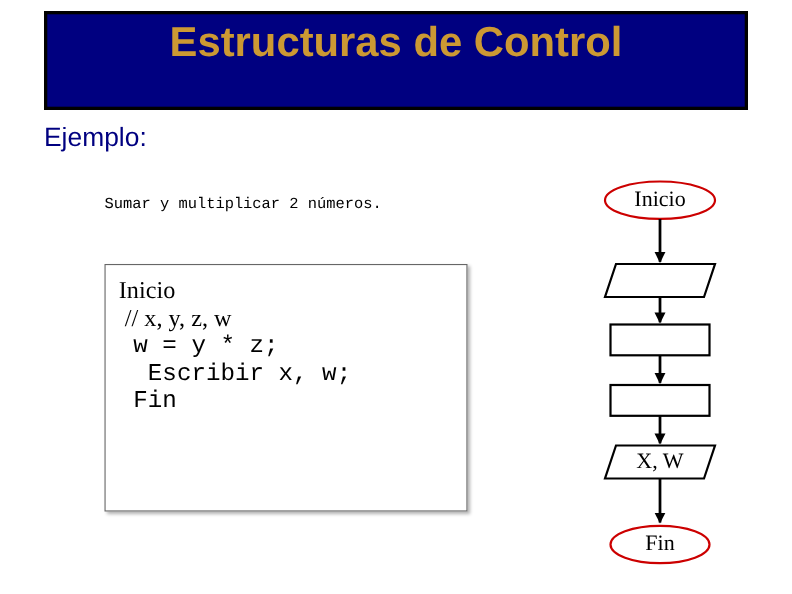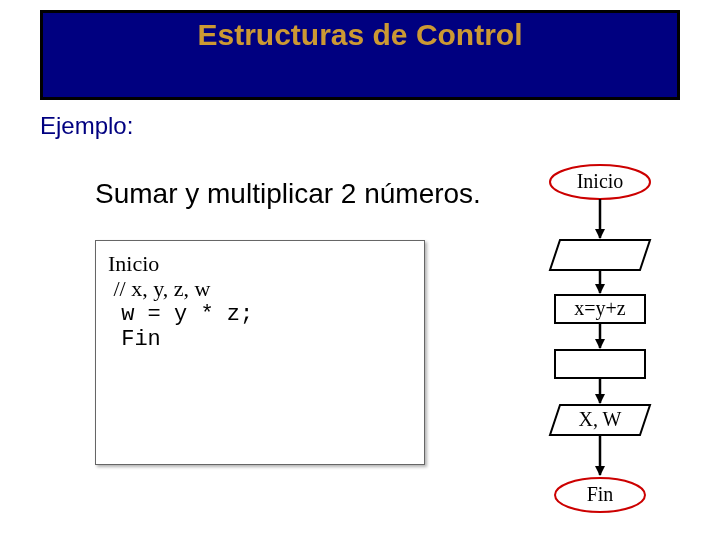--- a/index.html
+++ b/index.html
@@ -24,39 +24,39 @@
     height: 90px;
     background: #000080;
     border: 3px solid #000;
     box-sizing: border-box;
     text-align: center;
     padding-top: 4px;
   }
   .title-line {
     color: #cc9933;
     font-weight: bold;
-    font-size: 30px;
+    font-size: 38px;
     line-height: 1.2;
     font-family: "Comic Sans MS", "Comic Sans", cursive, sans-serif;
   }
   .ejemplo {
     position: absolute;
     left: 40px;
     top: 112px;
     font-size: 24px;
     color: #000080;
     font-family: "Comic Sans MS", "Comic Sans", cursive, sans-serif;
   }
   .subtitle {
     position: absolute;
     left: 95px;
     top: 178px;
-    font-size: 28px;
+    font-size: 14px;
     color: #000;
-    font-family: Liberation Sans, sans-serif;
+    font-family: Liberation Mono, monospace;
   }
   .code-box {
     position: absolute;
     left: 95px;
     top: 240px;
     width: 330px;
     height: 225px;
     border: 1px solid #666;
     box-shadow: 2px 2px 3px rgba(0,0,0,0.3);
     background: #fff;
@@ -106,20 +106,21 @@
   </div>
 
   <div class="ejemplo">Ejemplo:</div>
 
   <div class="subtitle">Sumar y multiplicar 2 números.</div>
 
   <div class="code-box">
     <div class="code-line serif">Inicio</div>
     <div class="code-line serif"> // x, y, z, w</div>
     <div class="code-line mono"> w = y * z;</div>
+    <div class="code-line mono">  Escribir x, w;</div>
     <div class="code-line mono"> Fin</div>
   </div>
 
   <div class="flow">
     <svg width="160" height="375">
       <defs>
         <marker id="arrow" markerWidth="12" markerHeight="12" refX="9" refY="5" orient="auto" markerUnits="userSpaceOnUse">
           <path d="M0,0 L10,5 L0,10 Z" fill="#000"></path>
         </marker>
       </defs>
@@ -141,18 +142,17 @@
       <line x1="70" y1="218" x2="70" y2="243" stroke="#000" stroke-width="2.5" marker-end="url(#arrow)"></line>
 
       <polygon points="30,245 120,245 110,275 20,275" fill="none" stroke="#000" stroke-width="2"></polygon>
 
       <line x1="70" y1="275" x2="70" y2="315" stroke="#000" stroke-width="2.5" marker-end="url(#arrow)"></line>
 
       <ellipse cx="70" cy="335" rx="45" ry="17" fill="none" stroke="#cc0000" stroke-width="2"></ellipse>
     </svg>
 
     <div class="node-text" style="top:10px; left:-10px;">Inicio</div>
-    <div class="node-text" style="top:137px; left:-10px;">x=y+z</div>
     <div class="node-text" style="top:248px; left:-10px;">X, W</div>
     <div class="node-text" style="top:323px; left:-10px;">Fin</div>
   </div>
 
 </div>
 
 </body></html>

